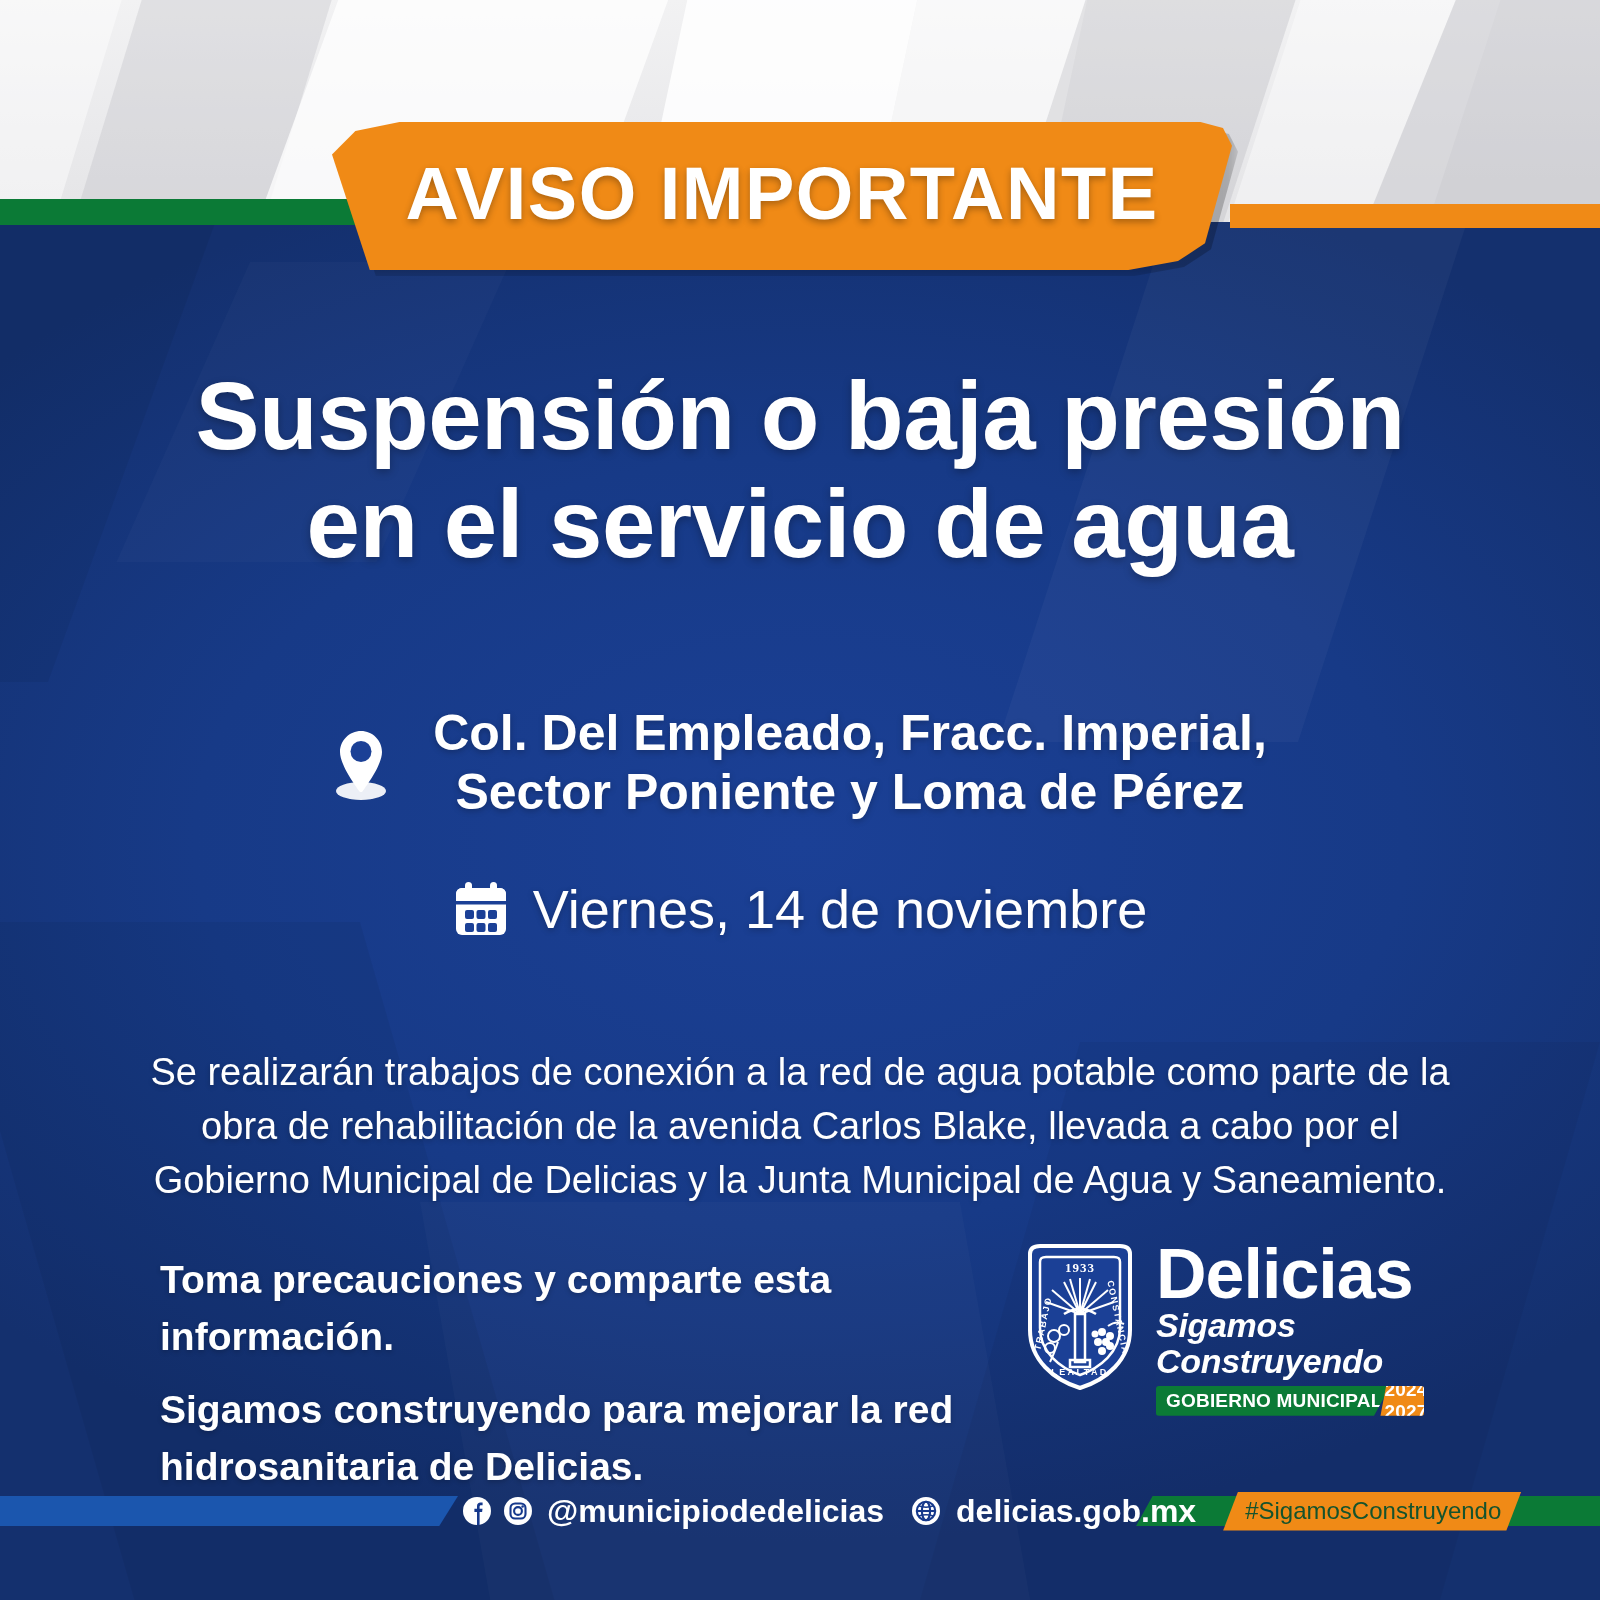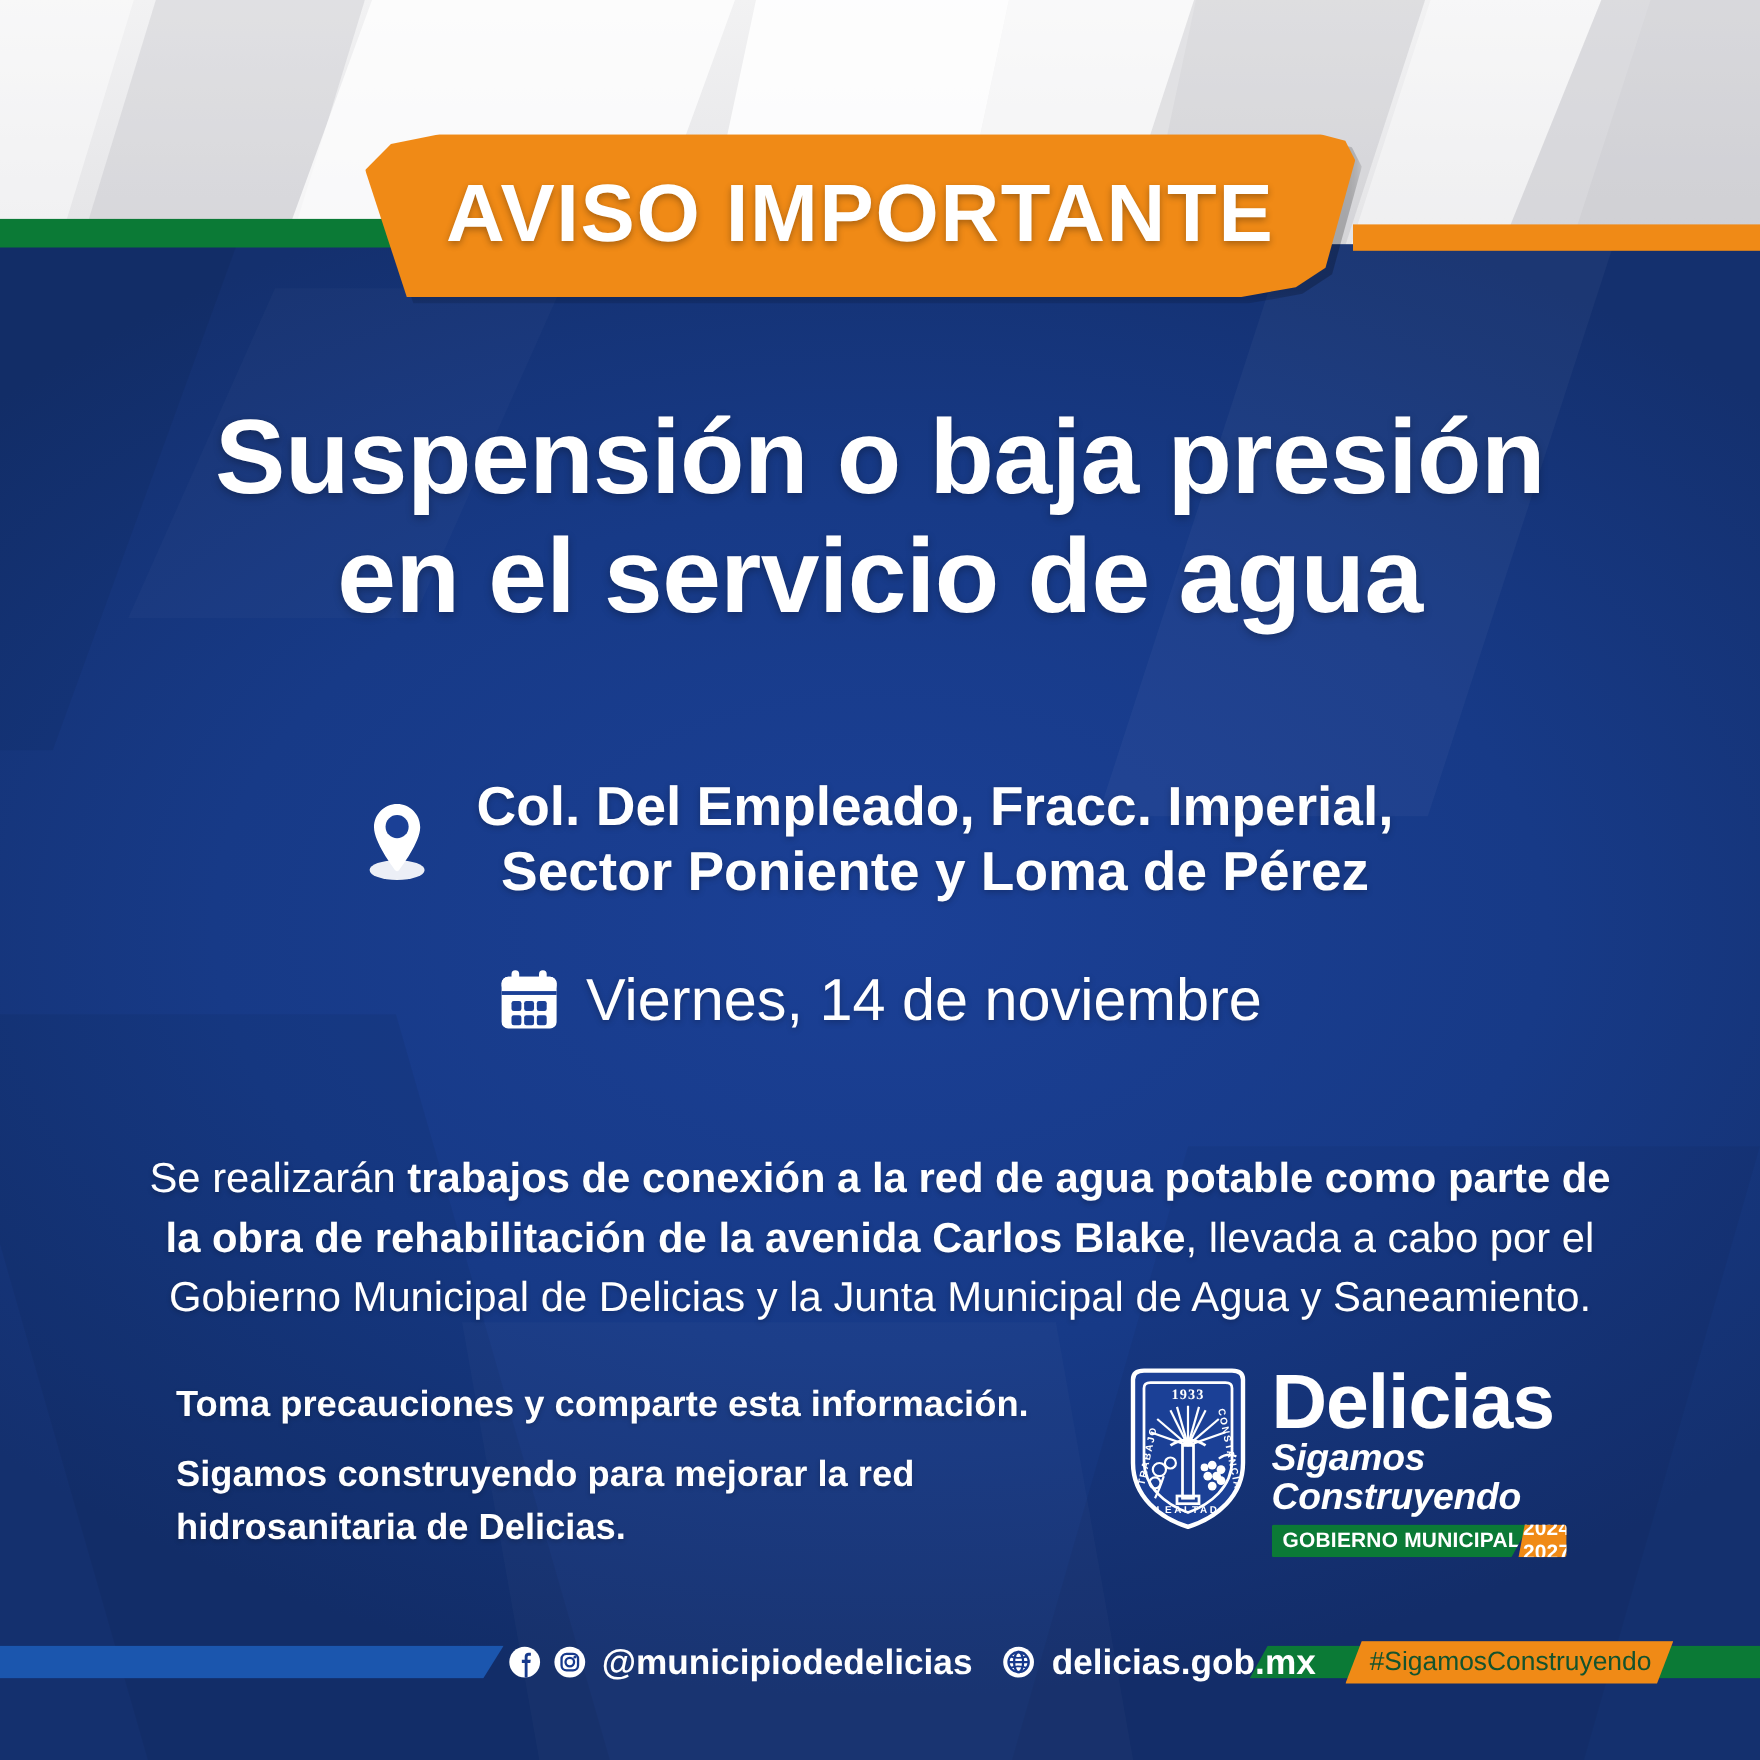--- a/index.html
+++ b/index.html
@@ -182,28 +182,28 @@
   .para {
     position: absolute;
     left: 120px; top: 824px;
     width: 1360px;
     text-align: center;
     font-size: 38px;
     line-height: 1.42;
     font-weight: normal;
     text-shadow: 0 2px 5px rgba(0,0,0,0.22);
   }
-  .para b { font-weight: bold; }
+  .para b { font-weight: normal; }
 
   
   .cta {
     position: absolute;
     left: 160px; top: 1030px;
     width: 830px;
-    font-size: 33px;
+    font-size: 39px;
     font-weight: bold;
     line-height: 1.46;
     text-shadow: 0 2px 5px rgba(0,0,0,0.22);
   }
   .cta .l2 { margin-top: 16px; }
 
   
   .logo {
     position: absolute;
     left: 1020px; top: 1020px;

